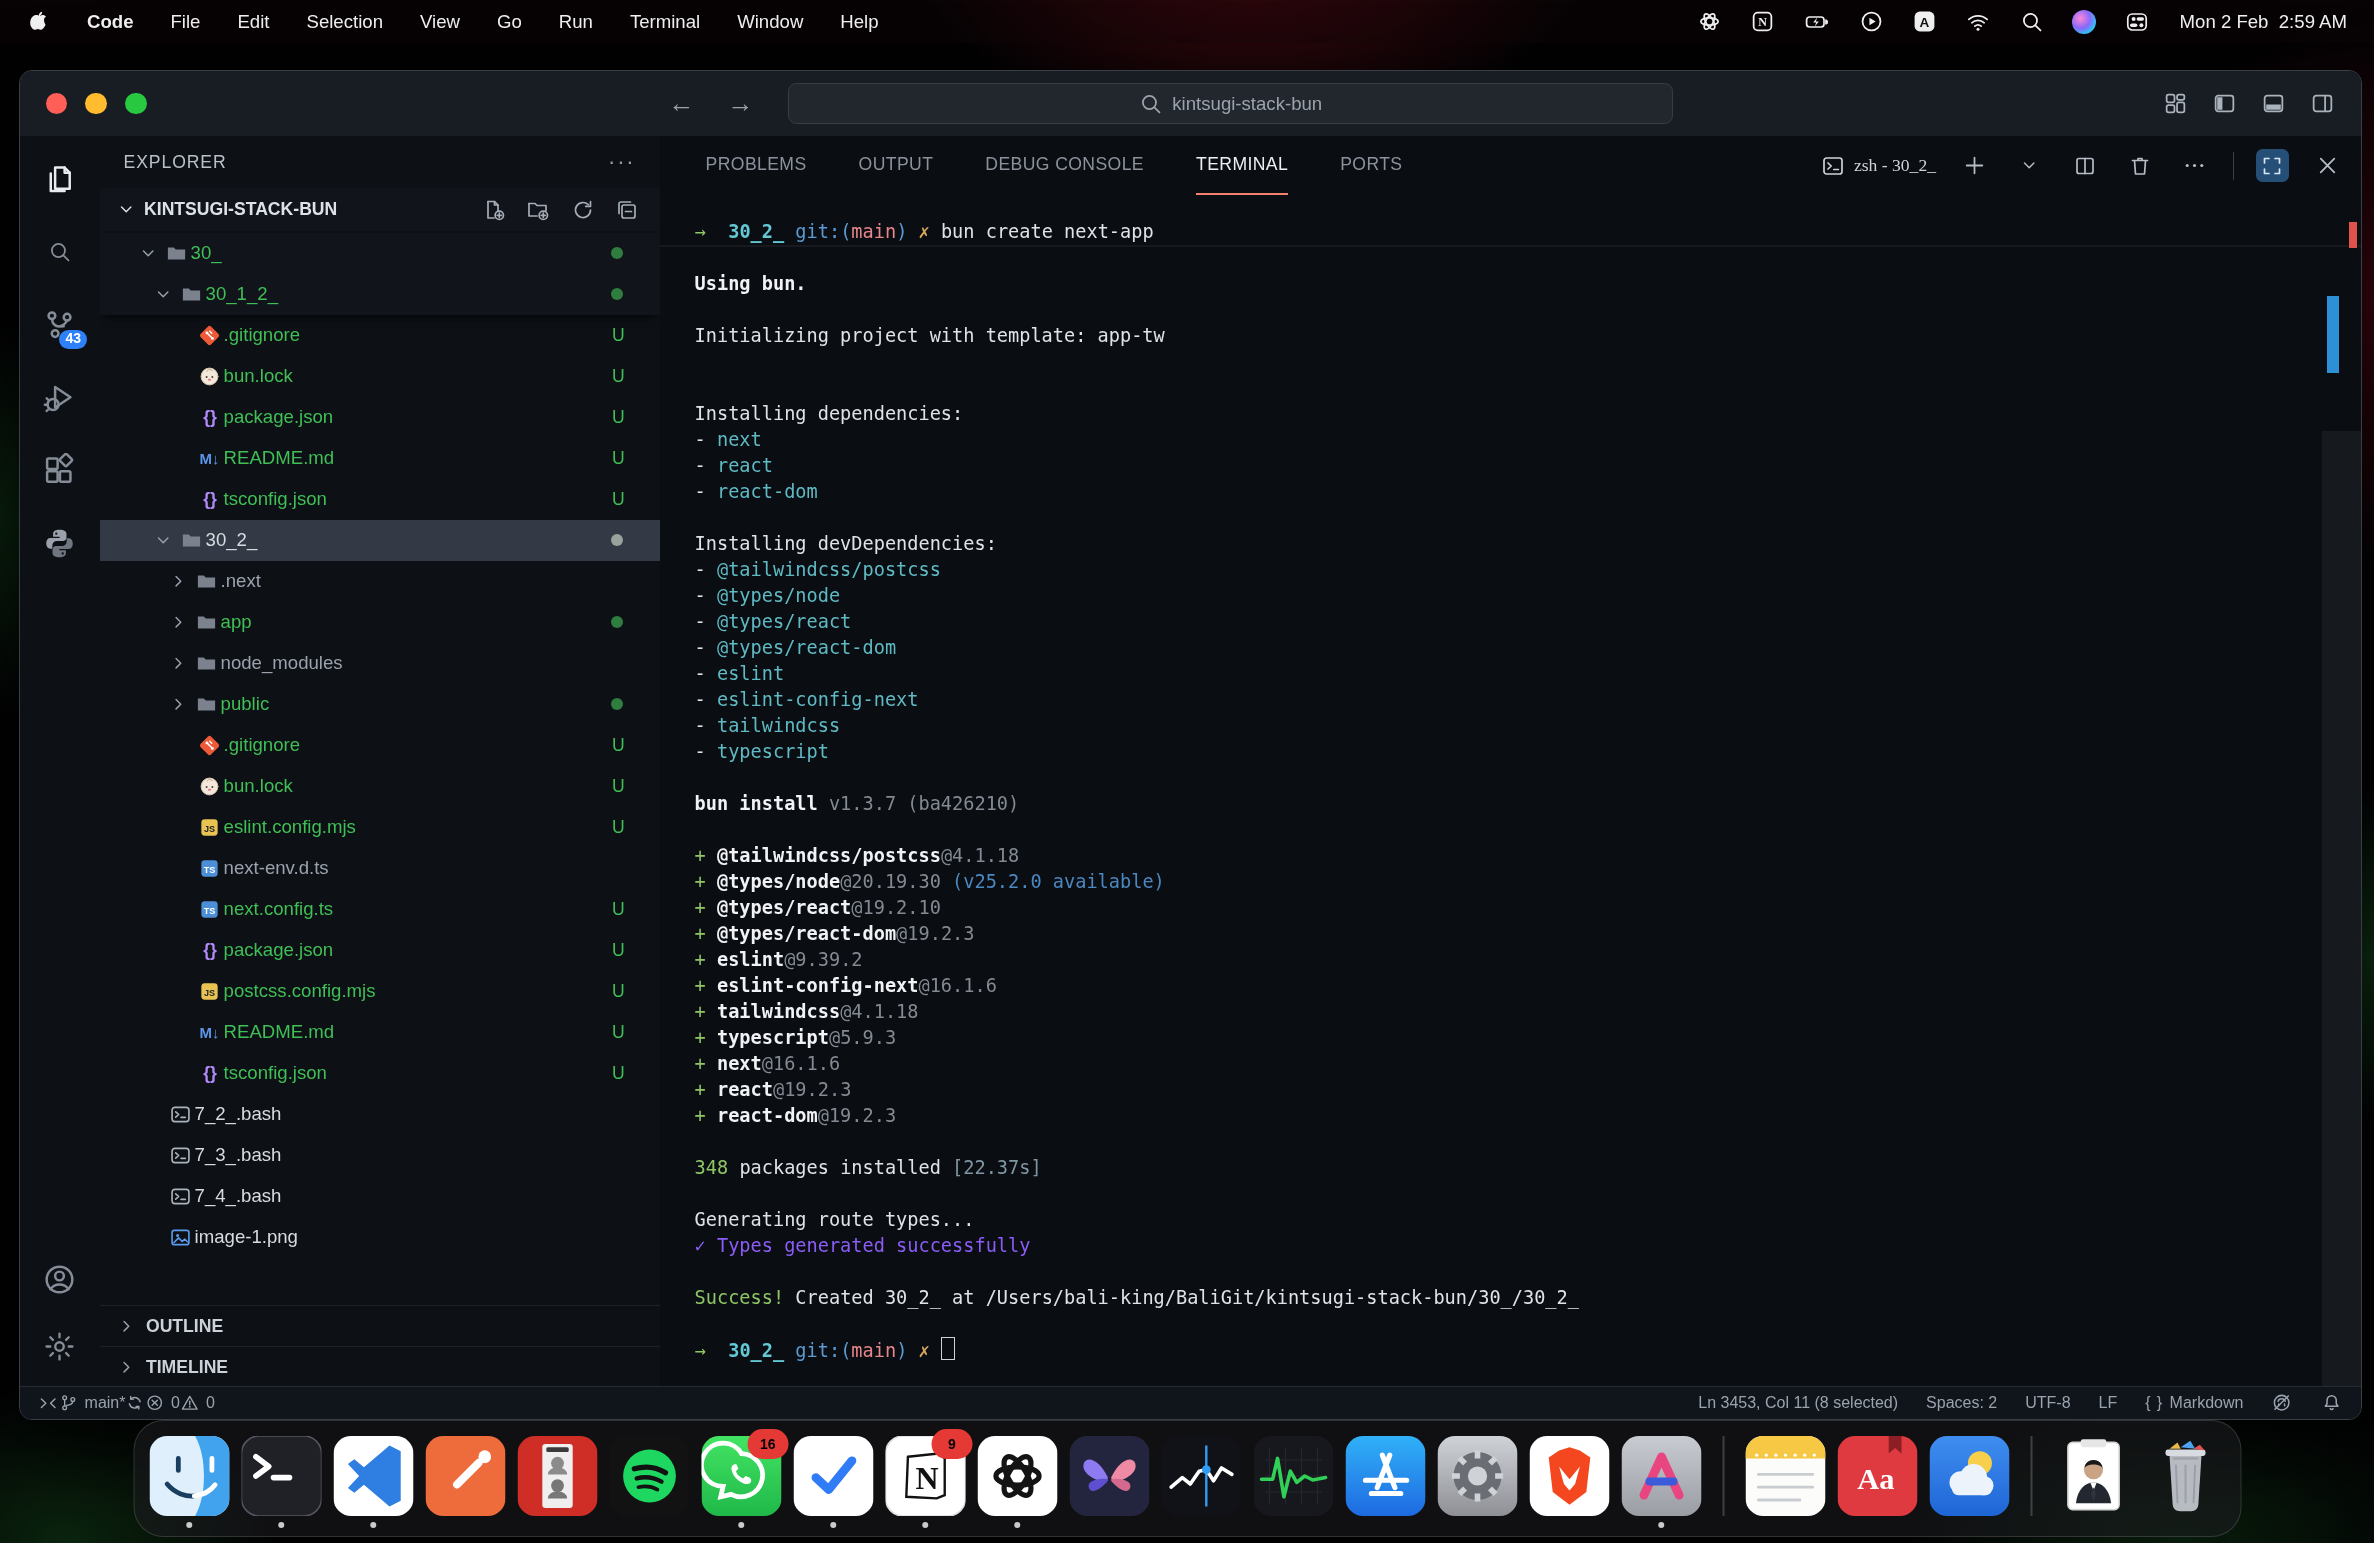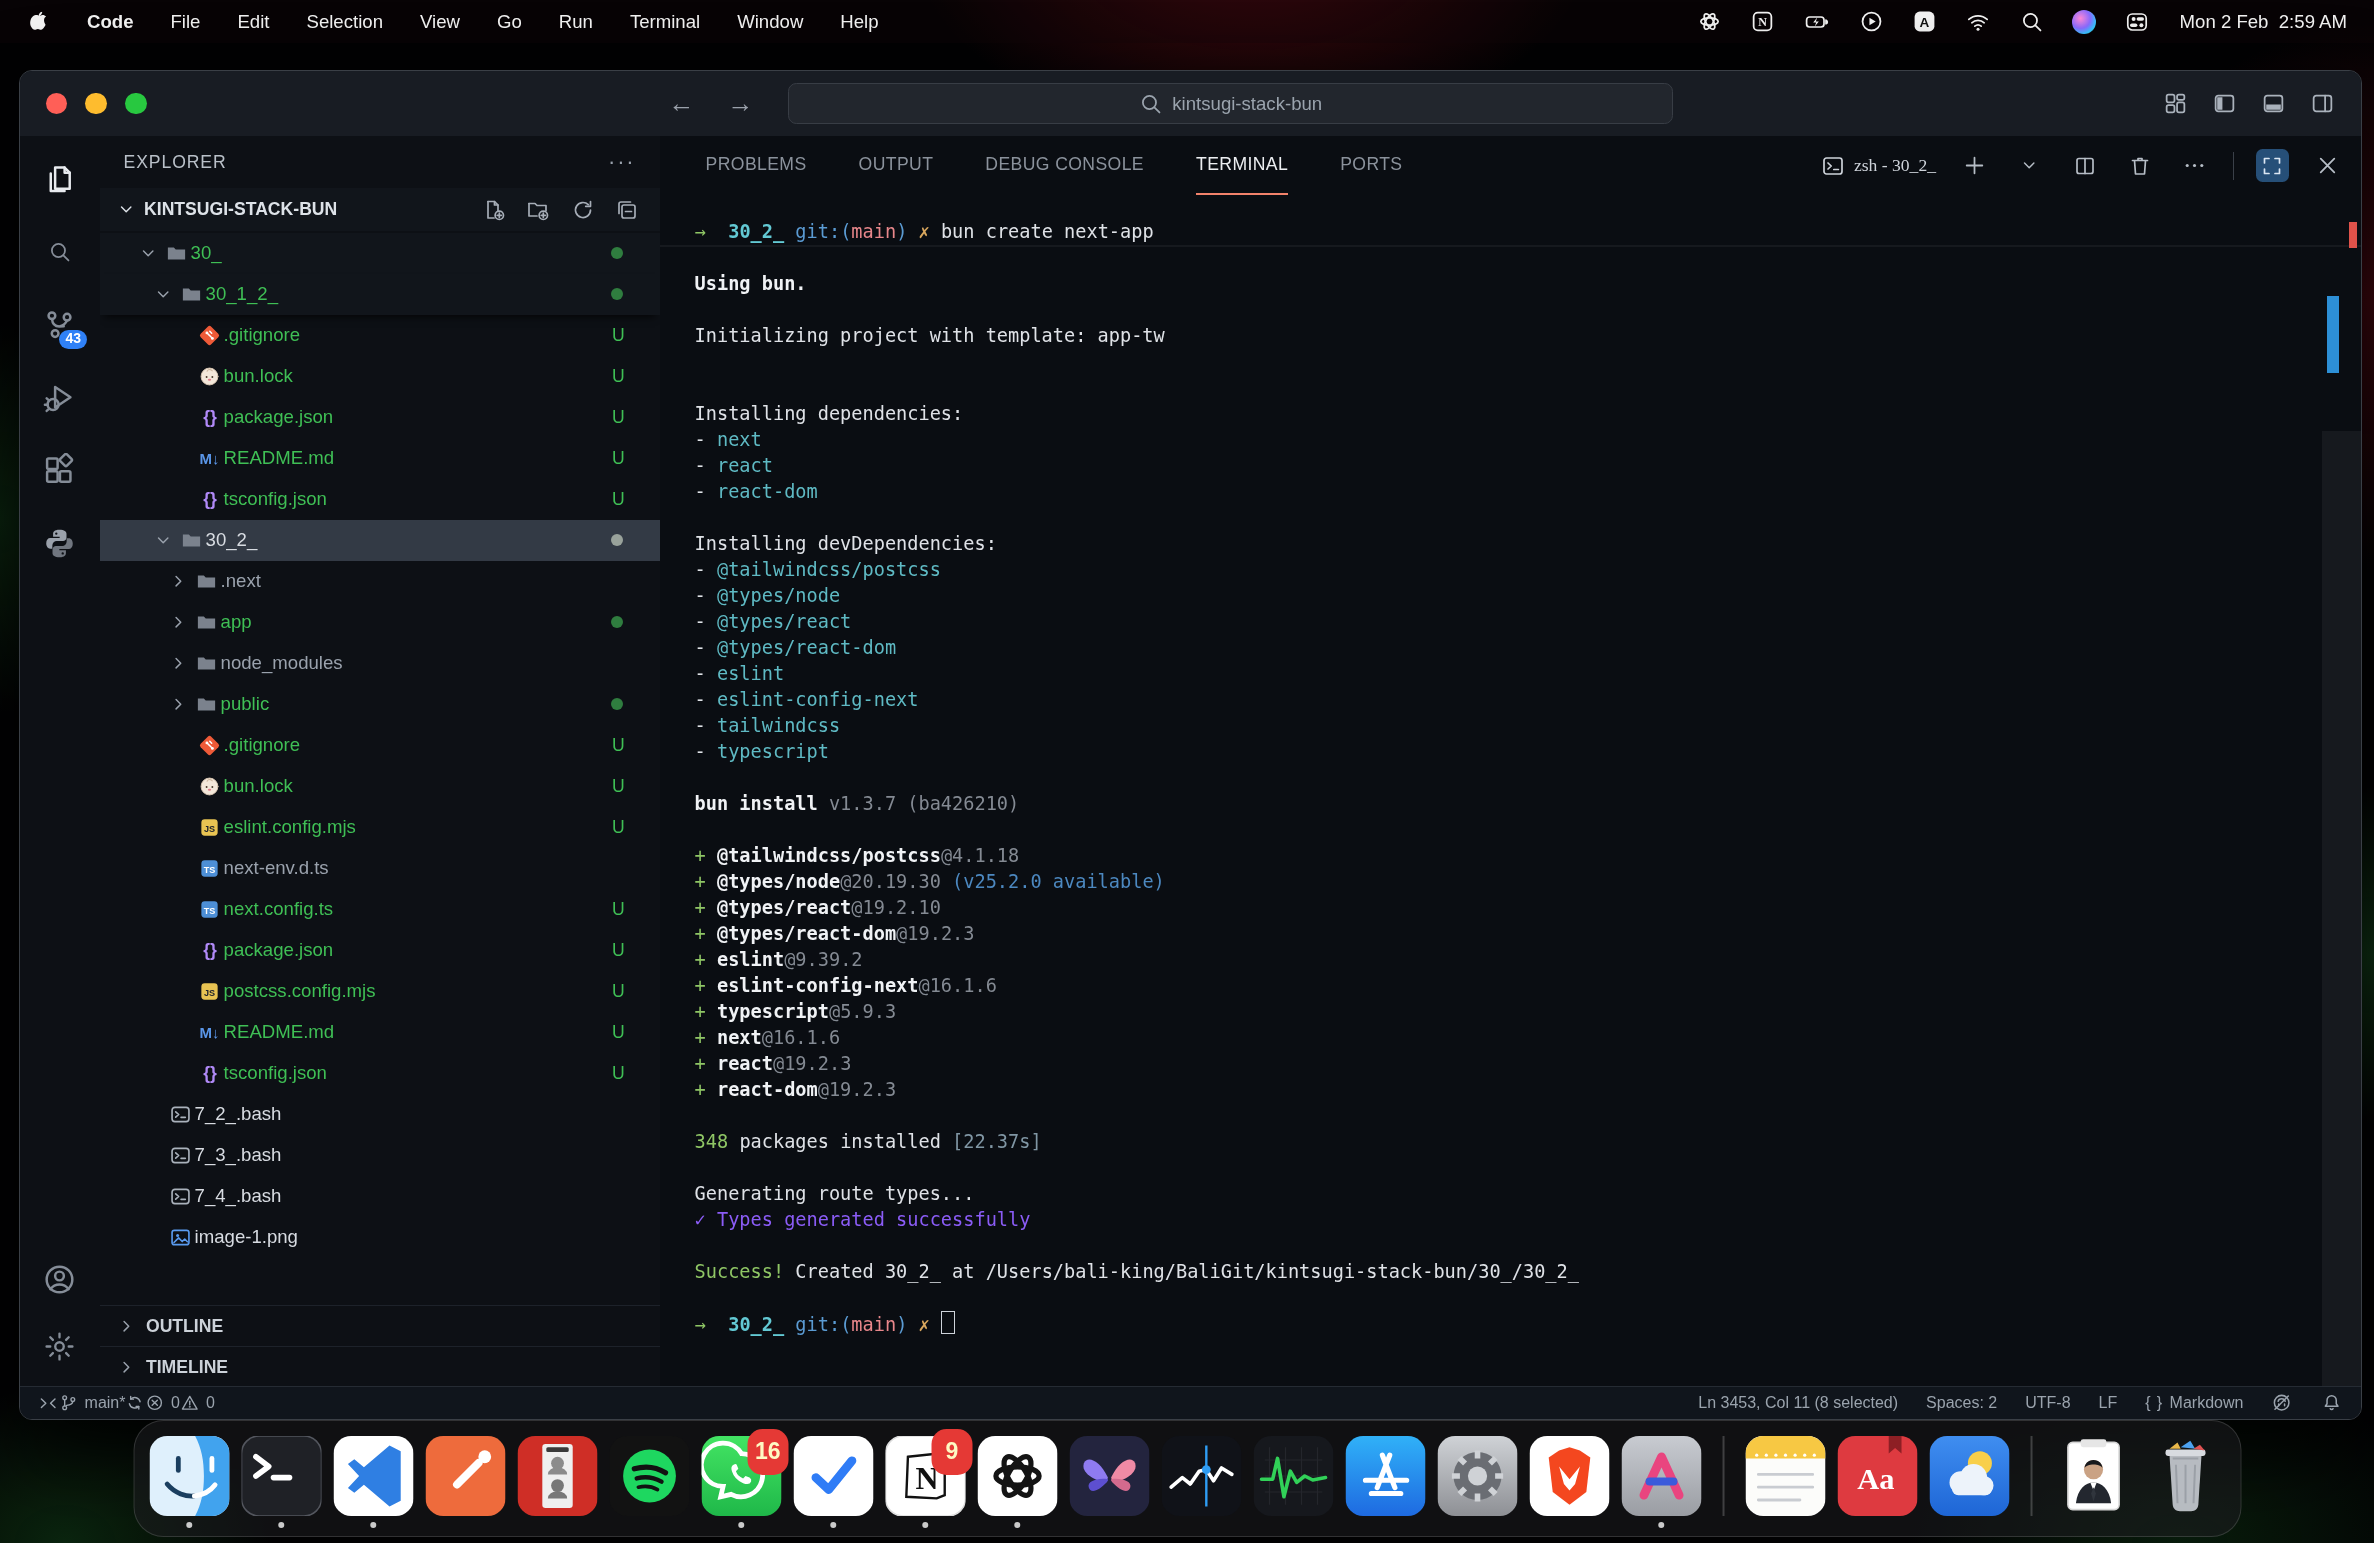--- a/index.html
+++ b/index.html
@@ -102,22 +102,22 @@
   .sb-left{display:flex;align-items:center;}
   .sb-right{margin-left:auto;display:flex;align-items:center;gap:28px;}
   .sb-item{display:flex;align-items:center;gap:6.5px;white-space:nowrap;}
 
   
   .dock{position:absolute;left:50%;transform:translateX(-50%);bottom:5.6px;height:115px;
     background:rgba(30,30,32,.55);border:0.9px solid rgba(255,255,255,.14);border-radius:30px;
     display:flex;align-items:center;padding:0 15px;gap:12px;}
   .dock-item{position:relative;width:80px;height:80px;margin-bottom:5.6px;}
   .dock-item svg{width:80px;height:80px;display:block;}
-  .dock-badge{position:absolute;top:-7.4px;right:-7.4px;min-width:30px;height:46px;border-radius:15px;background:#e53935;
-    color:#fef9c3;font-size:23px;font-weight:bold;display:flex;align-items:center;justify-content:center;padding:0 5.6px;z-index:3;}
+  .dock-badge{position:absolute;top:-7.4px;right:-7.4px;min-width:30px;height:30px;border-radius:15px;background:#e53935;
+    color:#000000;font-size:14px;font-weight:bold;display:flex;align-items:center;justify-content:center;padding:0 5.6px;z-index:3;}
   .run-dot{position:absolute;left:50%;bottom:-12px;transform:translateX(-50%);width:6.5px;height:6.5px;border-radius:50%;background:rgba(235,235,235,.85);}
   .dock-divider{width:1.9px;height:80px;background:rgba(255,255,255,.2);margin:0 9.3px 5.6px 9.3px;}
 </style>
 </head>
 <body>
 
 <div class="menubar">
   <div class="mb-left">
     <span class="icn" id="apple-slot">
         <svg width="22" height="26" viewBox="0 0 24 24" fill="none" stroke="currentColor" stroke-width="1.7" stroke-linecap="round" stroke-linejoin="round">
@@ -731,20 +731,21 @@
         <div class="tl"><span class="sg-w">- </span><span class="sg-c">typescript</span></div>
         <div class="tl"></div>
         <div class="tl"><span class="sg-wb">bun install</span><span class="sg-gr"> v1.3.7 (ba426210)</span></div>
         <div class="tl"></div>
         <div class="tl"><span class="sg-g">+ </span><span class="sg-wb">@tailwindcss/postcss</span><span class="sg-gr">@4.1.18</span></div>
         <div class="tl"><span class="sg-g">+ </span><span class="sg-wb">@types/node</span><span class="sg-gr">@20.19.30 </span><span class="sg-b2">(v25.2.0 available)</span></div>
         <div class="tl"><span class="sg-g">+ </span><span class="sg-wb">@types/react</span><span class="sg-gr">@19.2.10</span></div>
         <div class="tl"><span class="sg-g">+ </span><span class="sg-wb">@types/react-dom</span><span class="sg-gr">@19.2.3</span></div>
         <div class="tl"><span class="sg-g">+ </span><span class="sg-wb">eslint</span><span class="sg-gr">@9.39.2</span></div>
         <div class="tl"><span class="sg-g">+ </span><span class="sg-wb">eslint-config-next</span><span class="sg-gr">@16.1.6</span></div>
+        <div class="tl"><span class="sg-g">+ </span><span class="sg-wb">tailwindcss</span><span class="sg-gr">@4.1.18</span></div>
         <div class="tl"><span class="sg-g">+ </span><span class="sg-wb">typescript</span><span class="sg-gr">@5.9.3</span></div>
         <div class="tl"><span class="sg-g">+ </span><span class="sg-wb">next</span><span class="sg-gr">@16.1.6</span></div>
         <div class="tl"><span class="sg-g">+ </span><span class="sg-wb">react</span><span class="sg-gr">@19.2.3</span></div>
         <div class="tl"><span class="sg-g">+ </span><span class="sg-wb">react-dom</span><span class="sg-gr">@19.2.3</span></div>
         <div class="tl"></div>
         <div class="tl"><span class="sg-g">348</span><span class="sg-w"> packages installed </span><span class="sg-t">[22.37s]</span></div>
         <div class="tl"></div>
         <div class="tl"><span class="sg-w">Generating route types...</span></div>
         <div class="tl"><span class="sg-w2">✓ Types generated successfully</span></div>
         <div class="tl"></div>

